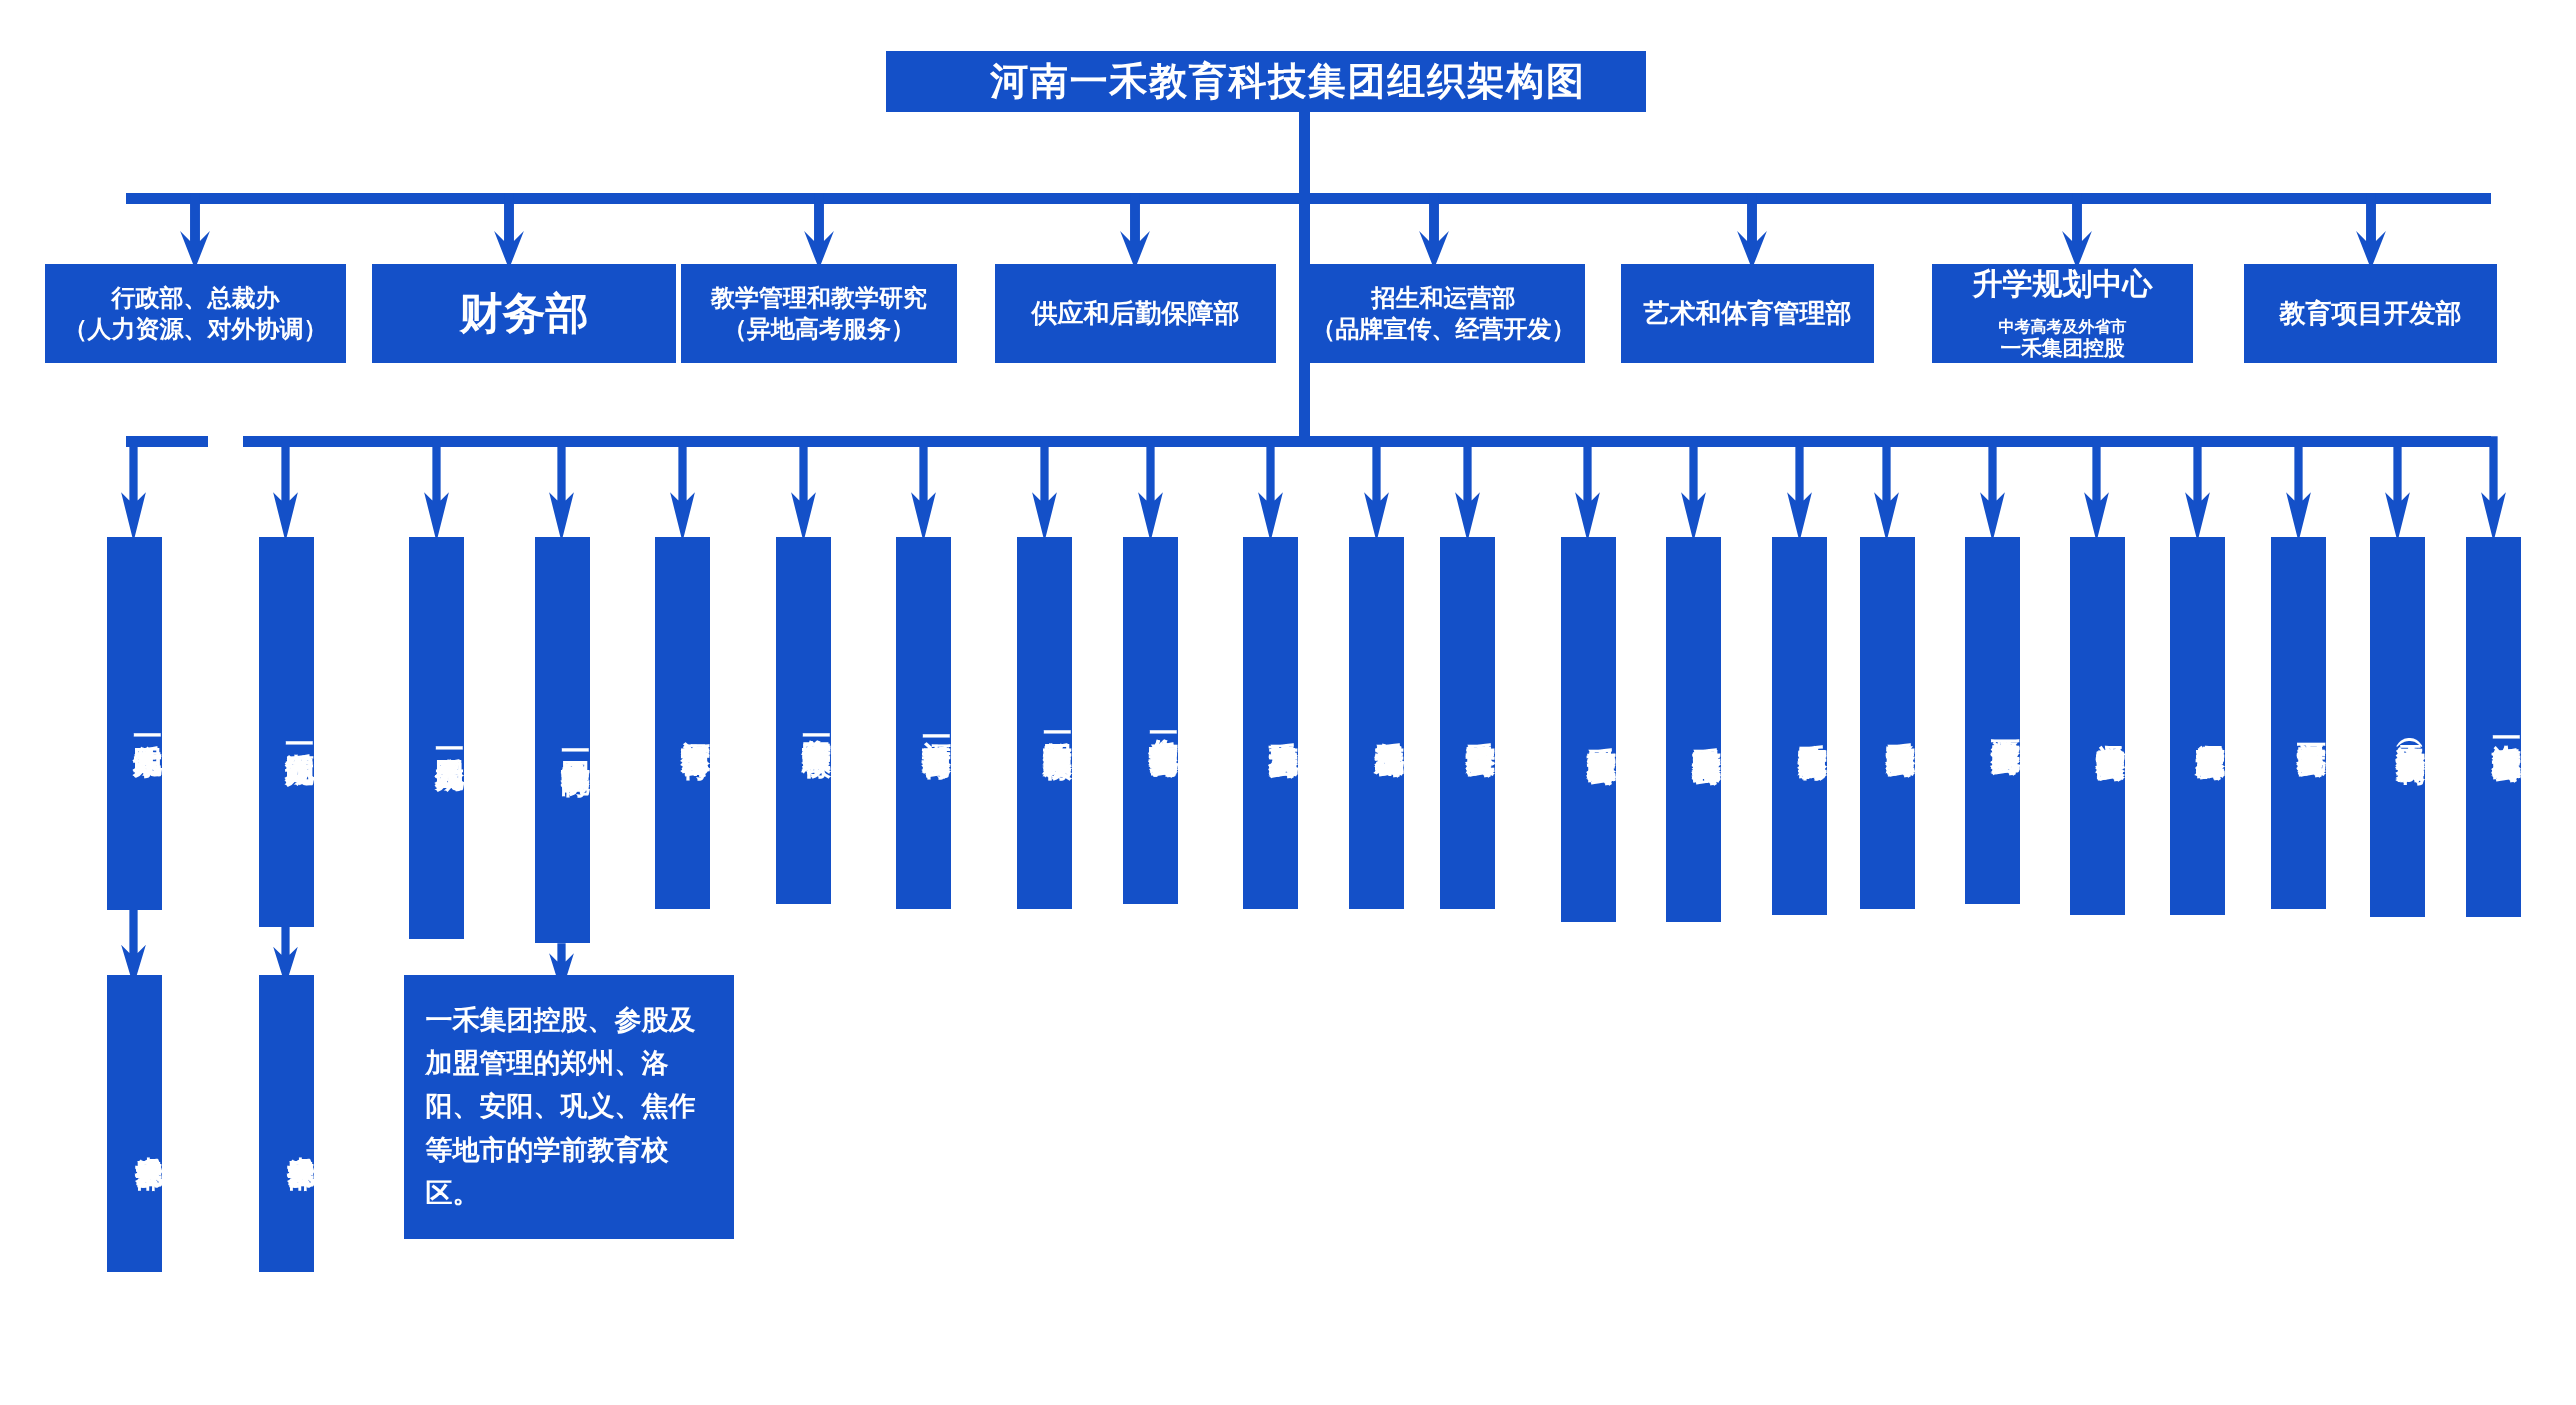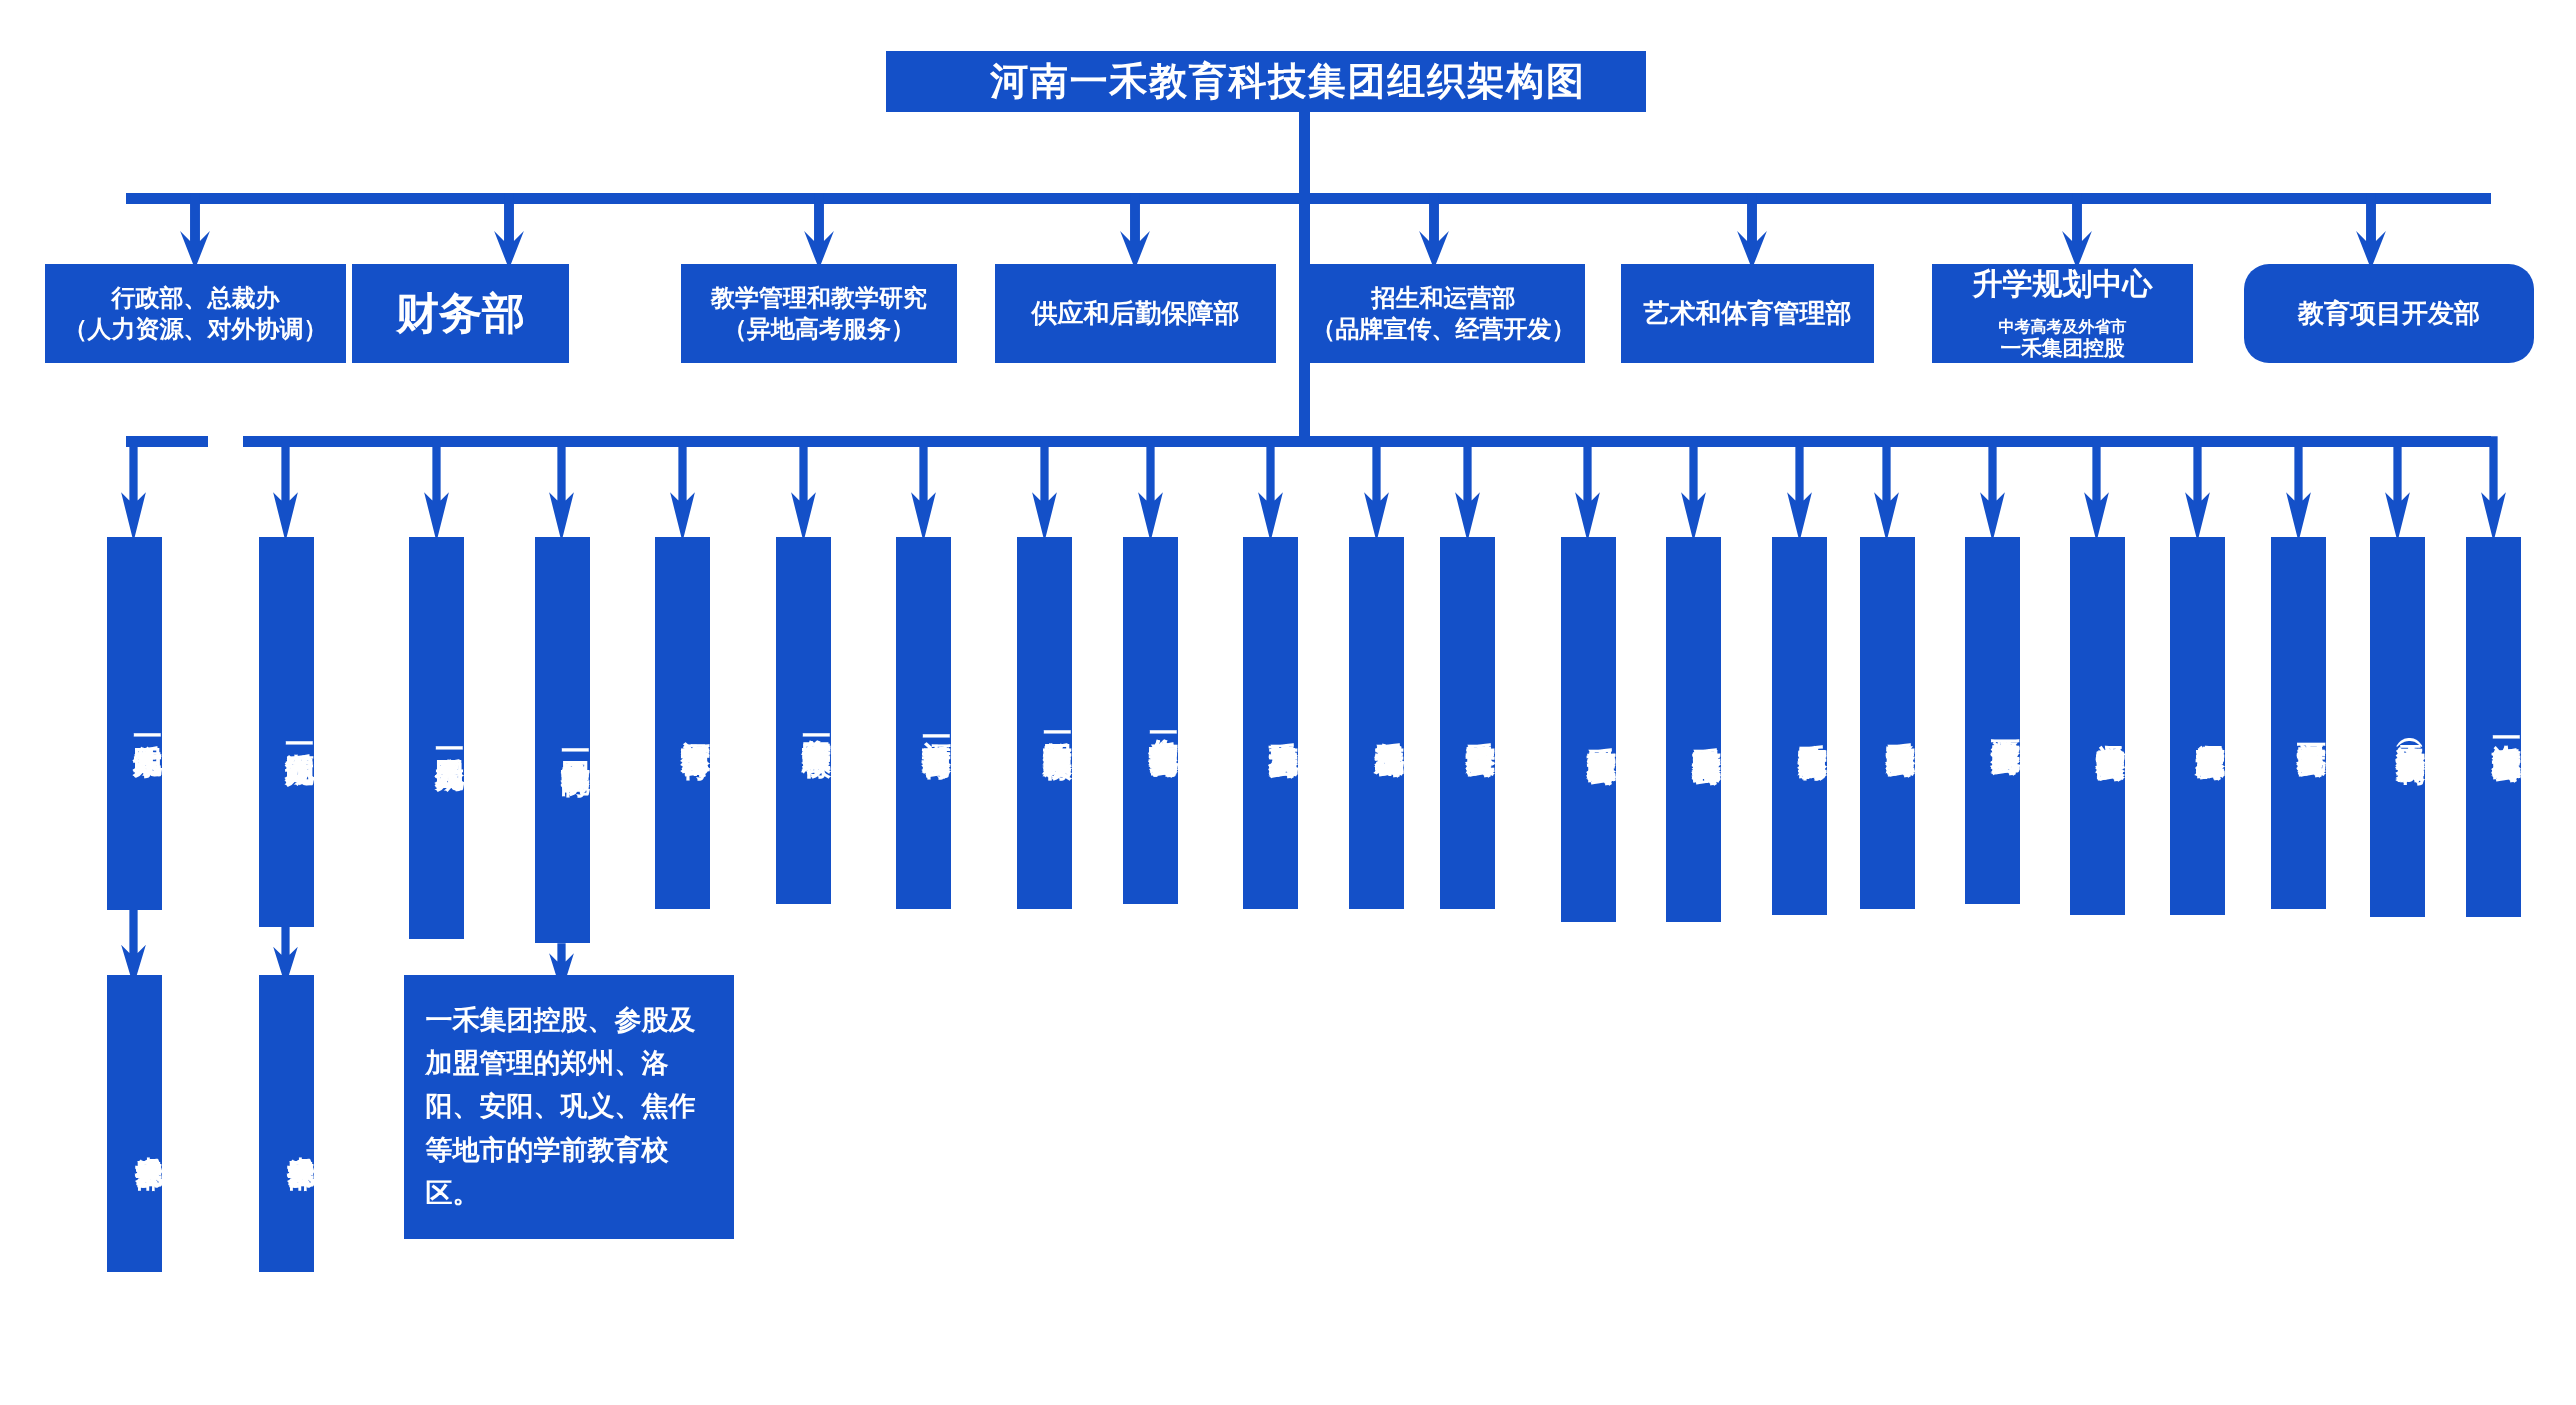--- a/index.html
+++ b/index.html
@@ -133,21 +133,21 @@
     </svg>
   <svg class="arrow" style="left:2351px;top:193px;" width="40" height="76" viewBox="0 0 48 92">
       <path d="M18 0 h12 v58 l12 -12 -18 46 -18 -46 12 12 z" fill="#1450C8"></path>
     </svg>
 
   <div class="box dept small" style="left:45px;top:264px;width:301px;">
     <span class="l1">行政部、总裁办</span>
     <span class="l2">（人力资源、对外协调）</span>
   </div>
 
-  <div class="box dept big" style="left:352px;top:264px;width:217px;">
+  <div class="box dept big" style="left:372px;top:264px;width:304px;">
     <span class="l1">财务部</span>
   </div>
 
   <div class="box dept small" style="left:681px;top:264px;width:276px;">
     <span class="l1">教学管理和教学研究</span>
     <span class="l2">（异地高考服务）</span>
   </div>
 
   <div class="box dept" style="left:995px;top:264px;width:281px;">
     <span class="l1">供应和后勤保障部</span>
@@ -161,21 +161,21 @@
   <div class="box dept" style="left:1621px;top:264px;width:253px;">
     <span class="l1">艺术和体育管理部</span>
   </div>
 
   <div class="box dept ctr" style="left:1932px;top:264px;width:261px;">
     <span class="l1">升学规划中心</span>
     <span class="l2">中考高考及外省市</span>
     <span class="l3">一禾集团控股</span>
   </div>
 
-  <div class="box dept" style="left:2244px;top:264px;width:290px;border-radius:25px;">
+  <div class="box dept" style="left:2244px;top:264px;width:253px;">
     <span class="l1">教育项目开发部</span>
   </div>
 
   <svg class="arrow" style="left:117px;top:436px;" width="33" height="106" viewBox="0 0 40 128">
       <path d="M15 0 h10 v78 l10 -10 -15 60 -15 -60 10 10 z" fill="#1450C8"></path>
     </svg>
   <svg class="arrow" style="left:269px;top:436px;" width="33" height="106" viewBox="0 0 40 128">
       <path d="M15 0 h10 v78 l10 -10 -15 60 -15 -60 10 10 z" fill="#1450C8"></path>
     </svg>
   <svg class="arrow" style="left:420px;top:436px;" width="33" height="106" viewBox="0 0 40 128">

